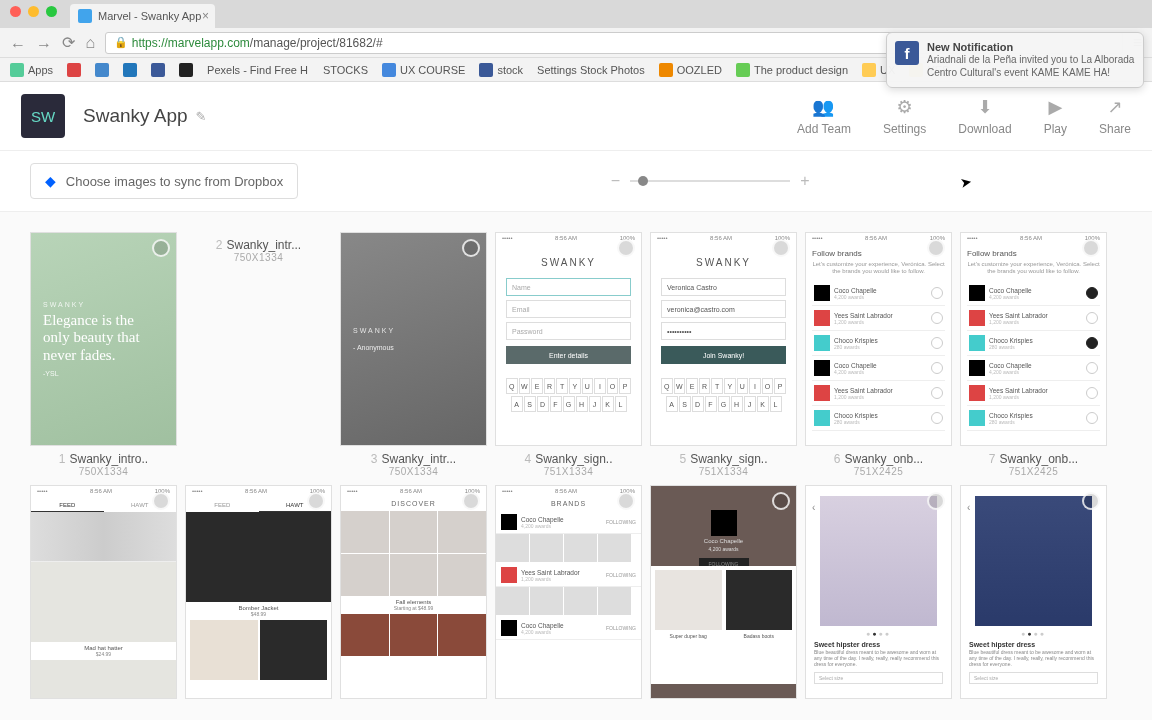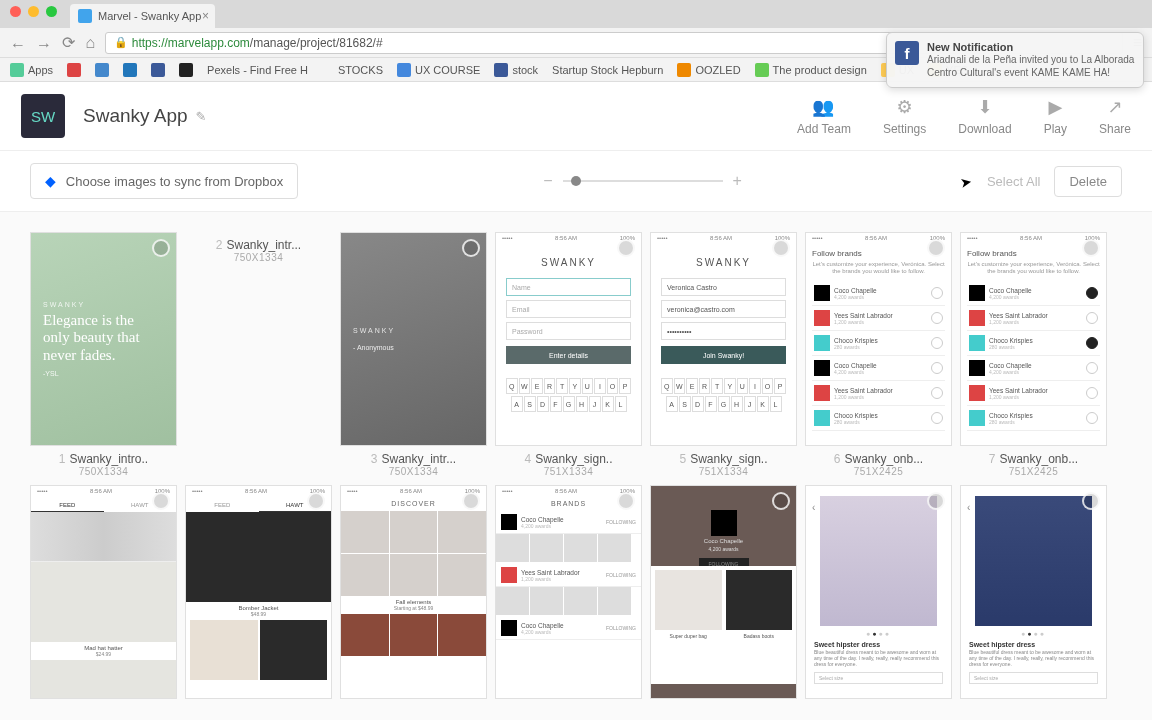--- a/index.html
+++ b/index.html
@@ -199,32 +199,32 @@
   <div class="bm-item">
       <div class="bm-icon" style="background:#3b5998"></div>
     </div>
   <div class="bm-item">
       <div class="bm-icon" style="background:#222"></div>
     </div>
   <div class="bm-item">
       <span>Pexels - Find Free H</span>
     </div>
   <div class="bm-item">
-      <span style="margin-left:16px">STOCKS</span>
+      <span style="margin-left:1px">STOCKS</span>
     </div>
   <div class="bm-item">
       <div class="bm-icon" style="background:#48d"></div>
       <span>UX COURSE</span>
     </div>
   <div class="bm-item">
       <div class="bm-icon" style="background:#3b5998"></div>
       <span>stock</span>
     </div>
   <div class="bm-item">
-      <span>Startup Stock Hepburn</span>
+      <span>Settings Stock Photos</span>
     </div>
   <div class="bm-item">
       <div class="bm-icon" style="background:#e80"></div>
       <span>OOZLED</span>
     </div>
   <div class="bm-item">
       <div class="bm-icon" style="background:#6c5"></div>
       <span>The product design</span>
     </div>
   <div class="bm-item">
@@ -281,24 +281,20 @@
   <div class="dropbox-btn">
     <span class="dropbox-icon">◆</span>
     <span>Choose images to sync from Dropbox</span>
   </div>
   <div class="zoom-slider">
     <span class="zoom-btn">−</span>
     <div class="slider-track">
         <div class="slider-thumb"></div>
       </div>
     <span class="zoom-btn">+</span>
-  </div>
-  <div class="toolbar-right">
-    <span class="select-all">Select All</span>
-    <span class="delete-btn">Delete</span>
   </div>
 </div>
 
 <div class="cursor">➤</div>
 
 <div class="grid-wrap">
 <div class="grid">
 
   <div class="screen-card">
     <div class="screen-thumb">

